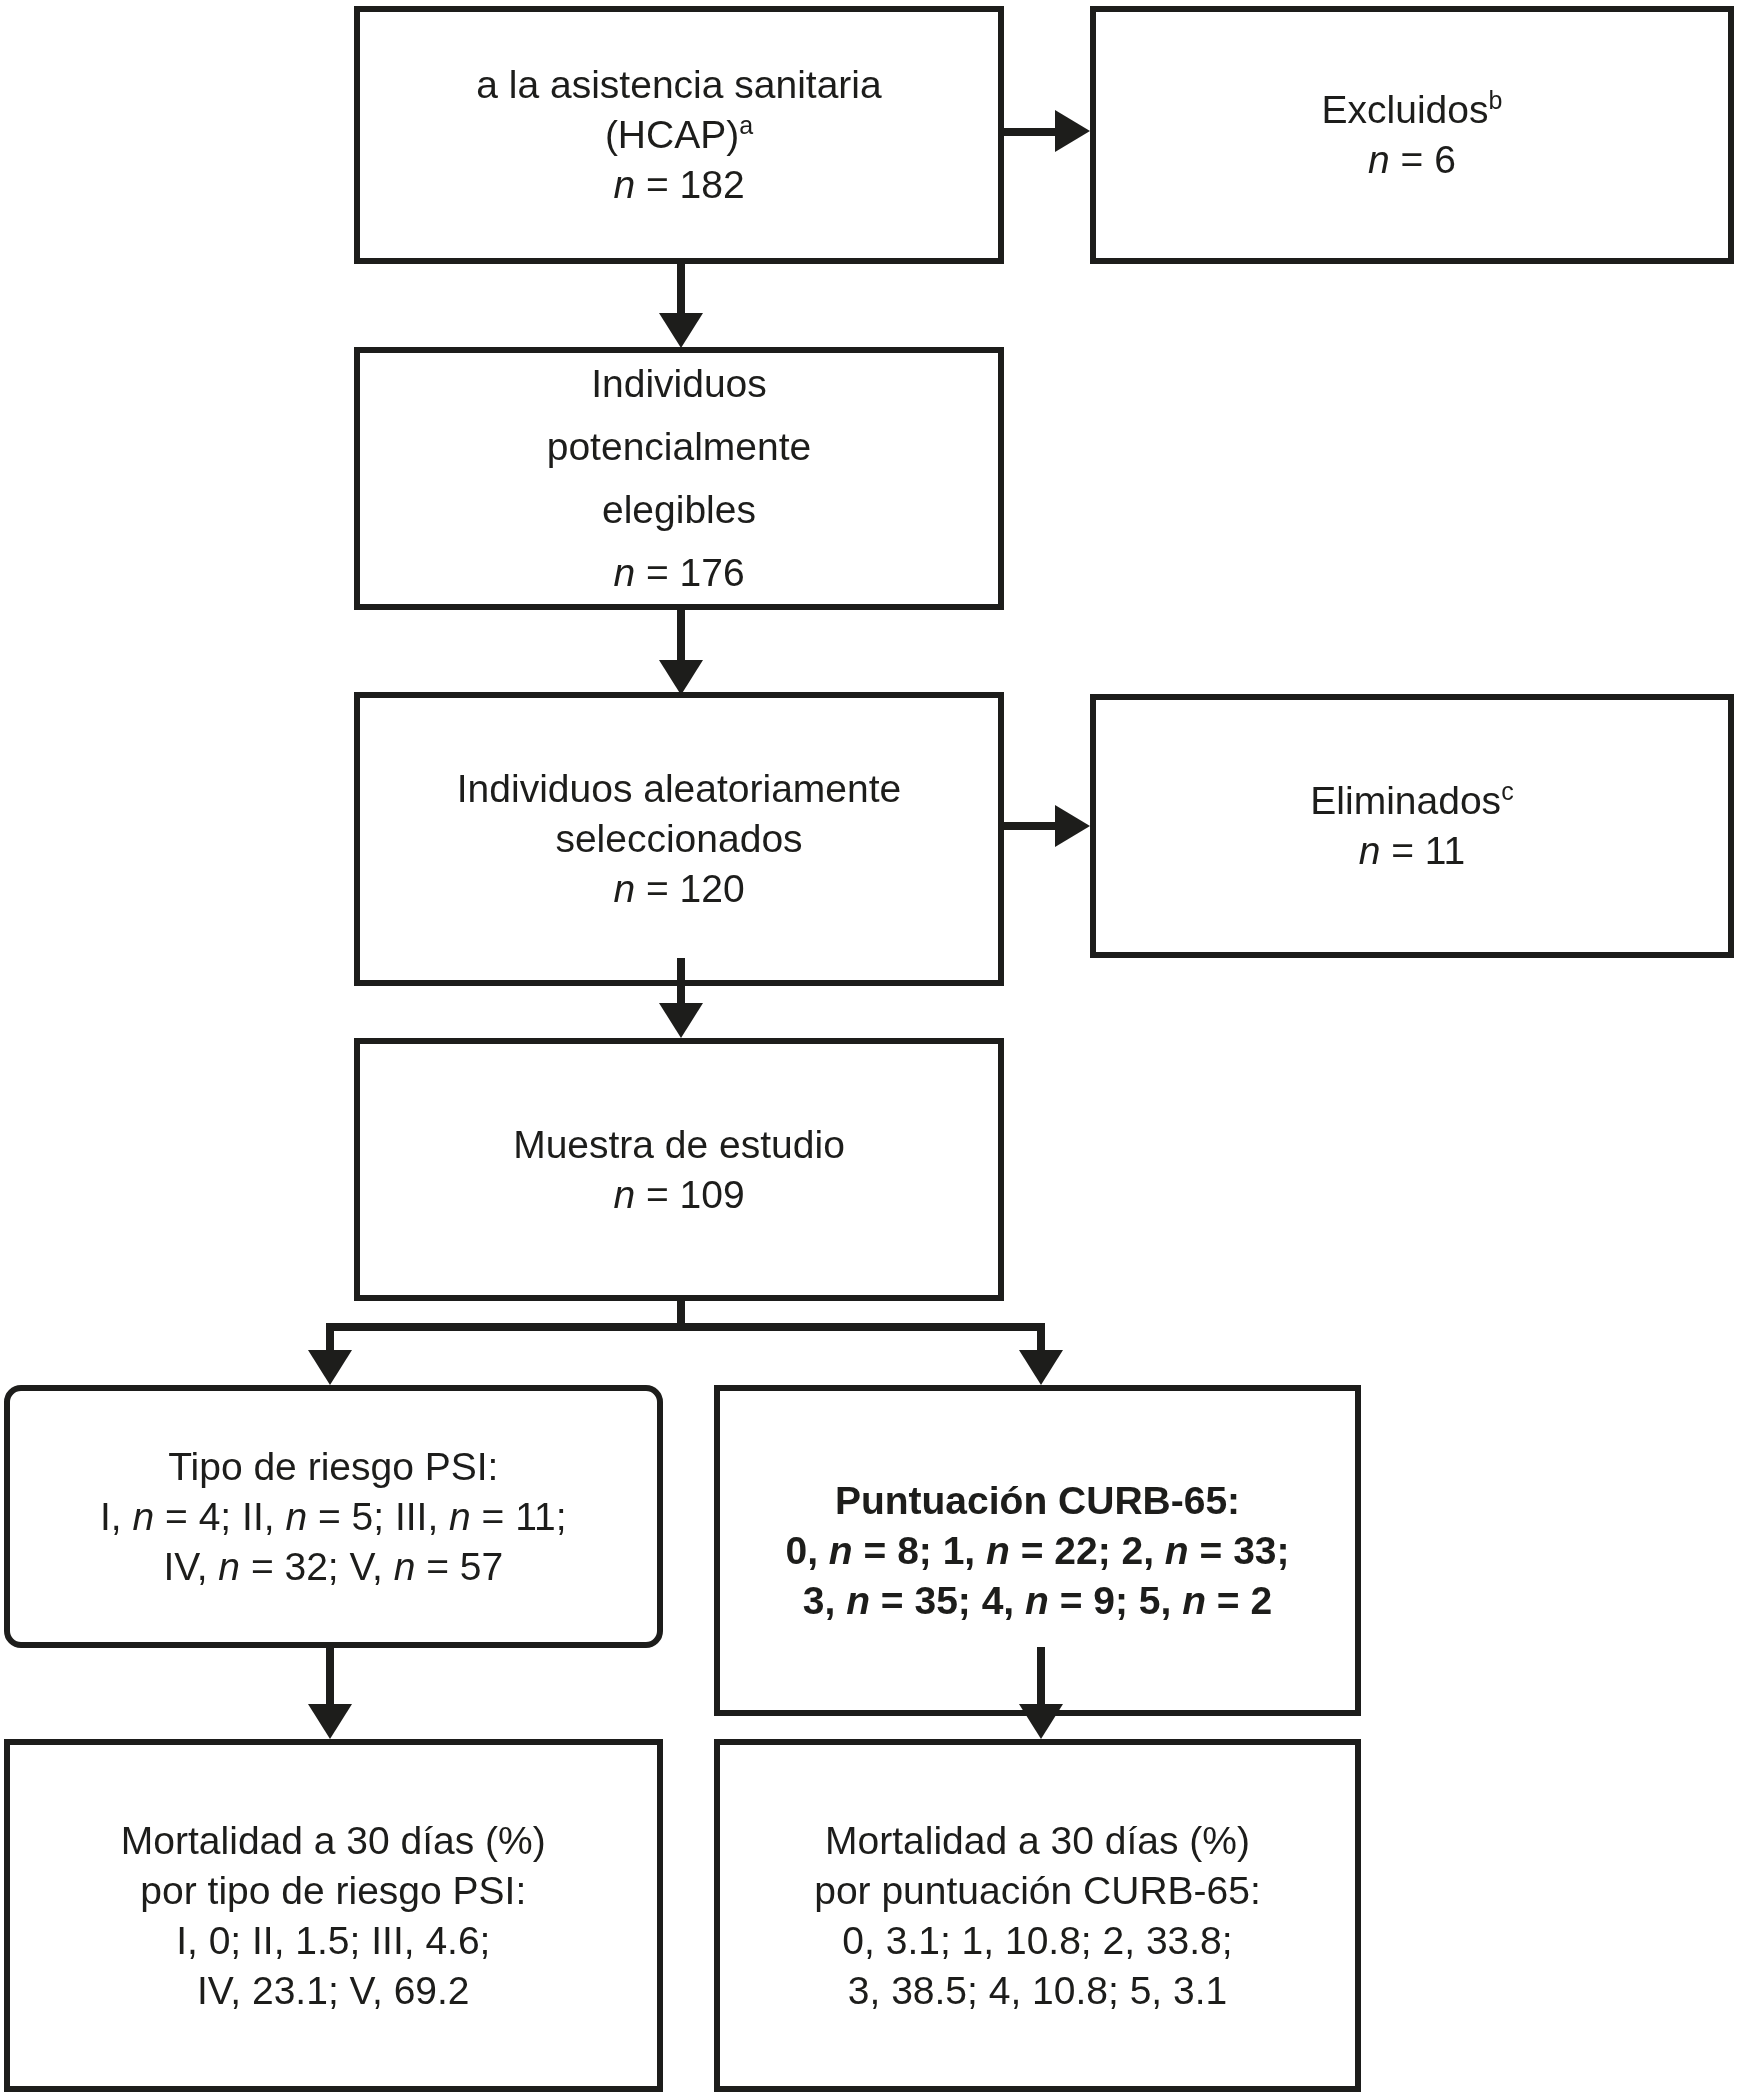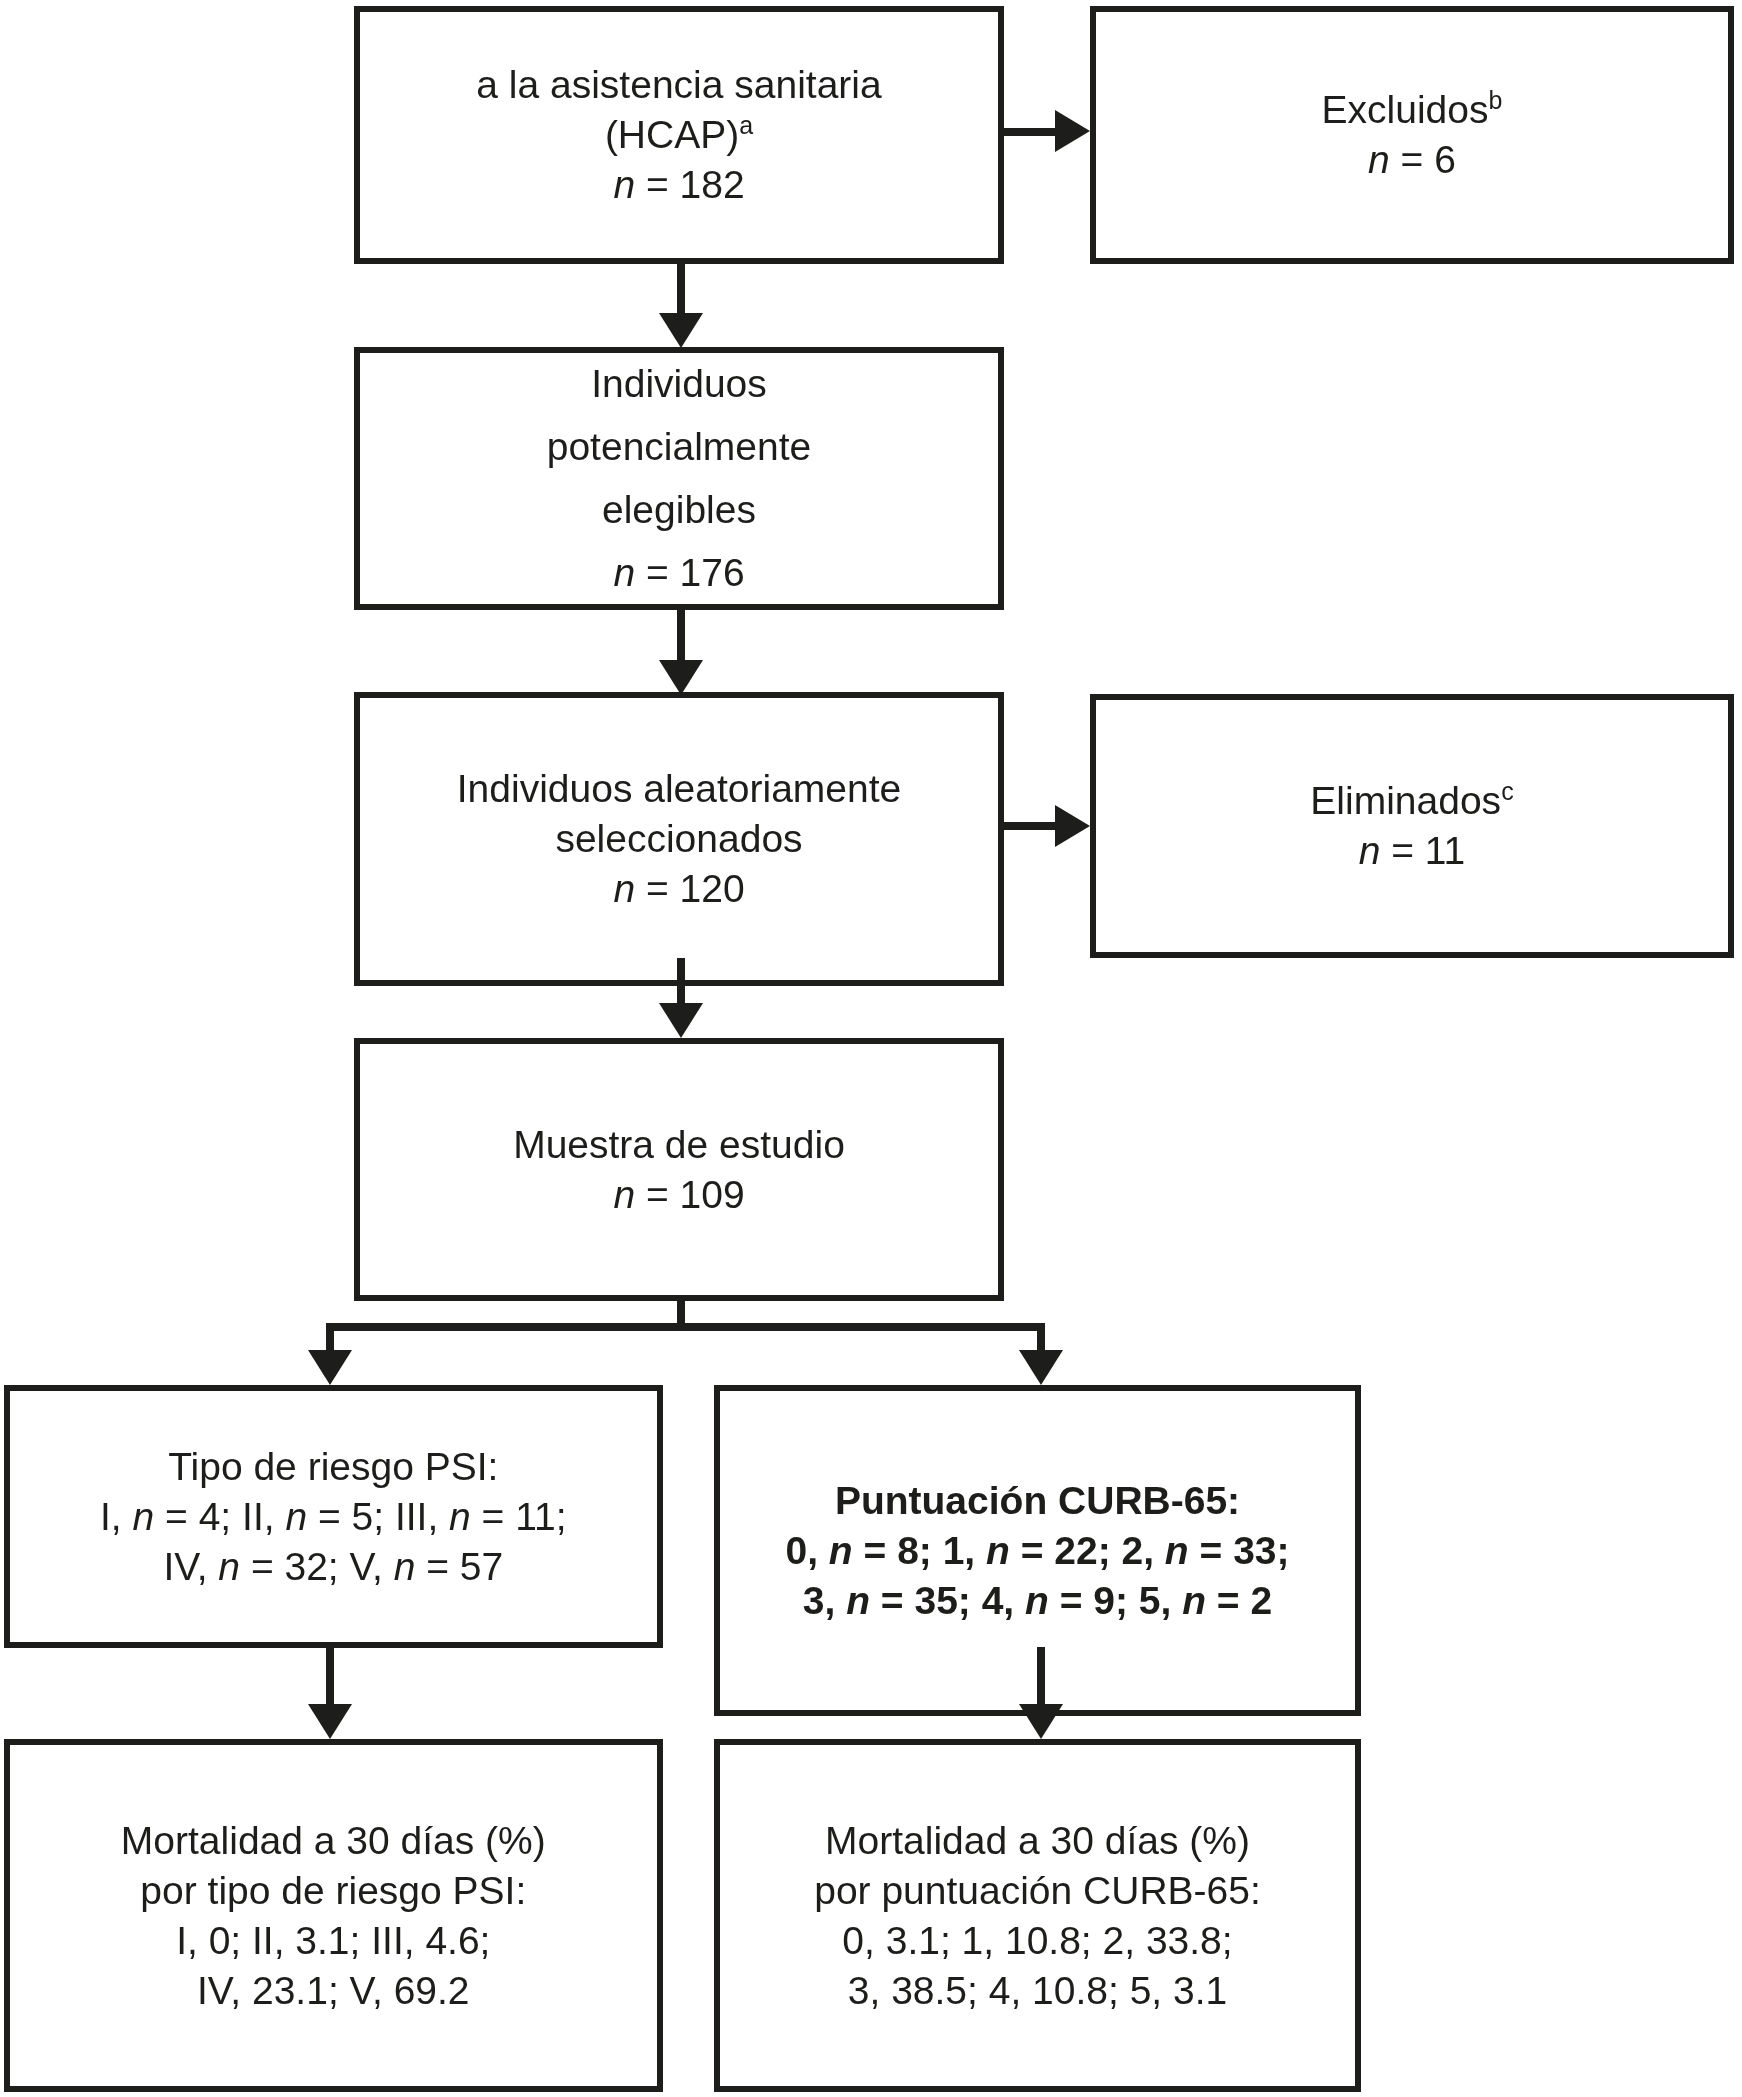--- a/index.html
+++ b/index.html
@@ -32,21 +32,21 @@
   .node i { font-style: italic; }
   .node sup { font-size: 25px; line-height: 0; vertical-align: super; }
 
   
   #box-hcap     { left: 354px;  top: 6px;    width: 650px; height: 258px; }
   #box-excluded { left: 1090px; top: 6px;    width: 644px; height: 258px; }
   #box-eligible { left: 354px;  top: 347px;  width: 650px; height: 263px; gap: 13px; }
   #box-random   { left: 354px;  top: 692px;  width: 650px; height: 294px; }
   #box-removed  { left: 1090px; top: 694px;  width: 644px; height: 264px; }
   #box-sample   { left: 354px;  top: 1038px; width: 650px; height: 263px; }
-  #box-psi      { left: 3.8px;    top: 1385px; width: 659px; height: 263px; }
+  #box-psi      { left: 3.8px;    top: 1385px; width: 659px; height: 263px; border-radius: 17px; }
   #box-curb     { left: 714px;  top: 1385px; width: 647px; height: 331px; font-weight: bold; }
   #box-mort-psi  { left: 3.8px;   top: 1739px; width: 659px; height: 353px; }
   #box-mort-curb { left: 714px; top: 1739px; width: 647px; height: 353px; }
 
   .shaft { position: absolute; background: var(--ink); }
   .head-down {
     position: absolute; width: 0; height: 0;
     border-left: 22px solid transparent;
     border-right: 22px solid transparent;
     border-top: 35px solid var(--ink);
@@ -126,21 +126,21 @@
       <div class="line">IV, <i>n</i> = 32; V, <i>n</i> = 57</div>
     </div>
   <div class="node" id="box-curb">
       <div class="line">Puntuación CURB-65:</div>
       <div class="line">0, <i>n</i> = 8; 1, <i>n</i> = 22; 2, <i>n</i> = 33;</div>
       <div class="line">3, <i>n</i> = 35; 4, <i>n</i> = 9; 5, <i>n</i> = 2</div>
     </div>
   <div class="node" id="box-mort-psi">
       <div class="line">Mortalidad a 30 días (%)</div>
       <div class="line">por tipo de riesgo PSI:</div>
-      <div class="line">I, 0; II, 3.1; III, 4.6;</div>
+      <div class="line">I, 0; II, 1.5; III, 4.6;</div>
       <div class="line">IV, 23.1; V, 69.2</div>
     </div>
   <div class="node" id="box-mort-curb">
       <div class="line">Mortalidad a 30 días (%)</div>
       <div class="line">por puntuación CURB-65:</div>
       <div class="line">0, 3.1; 1, 10.8; 2, 33.8;</div>
       <div class="line">3, 38.5; 4, 10.8; 5, 3.1</div>
     </div>
 
   <div class="shaft" id="a1-shaft"></div>

